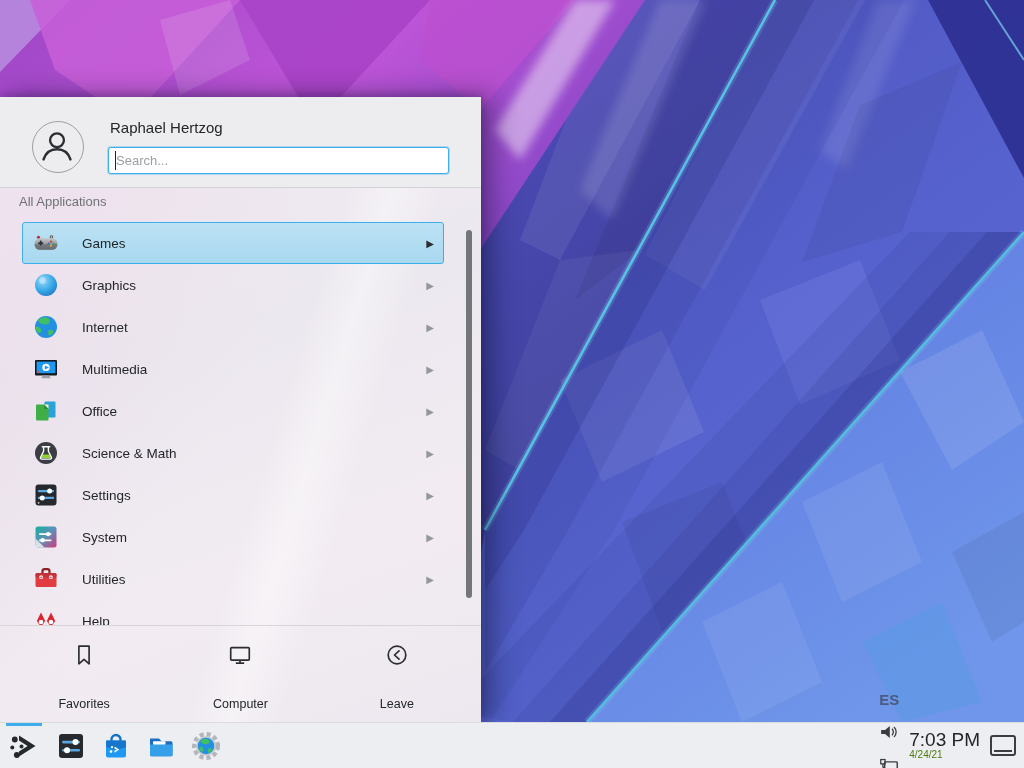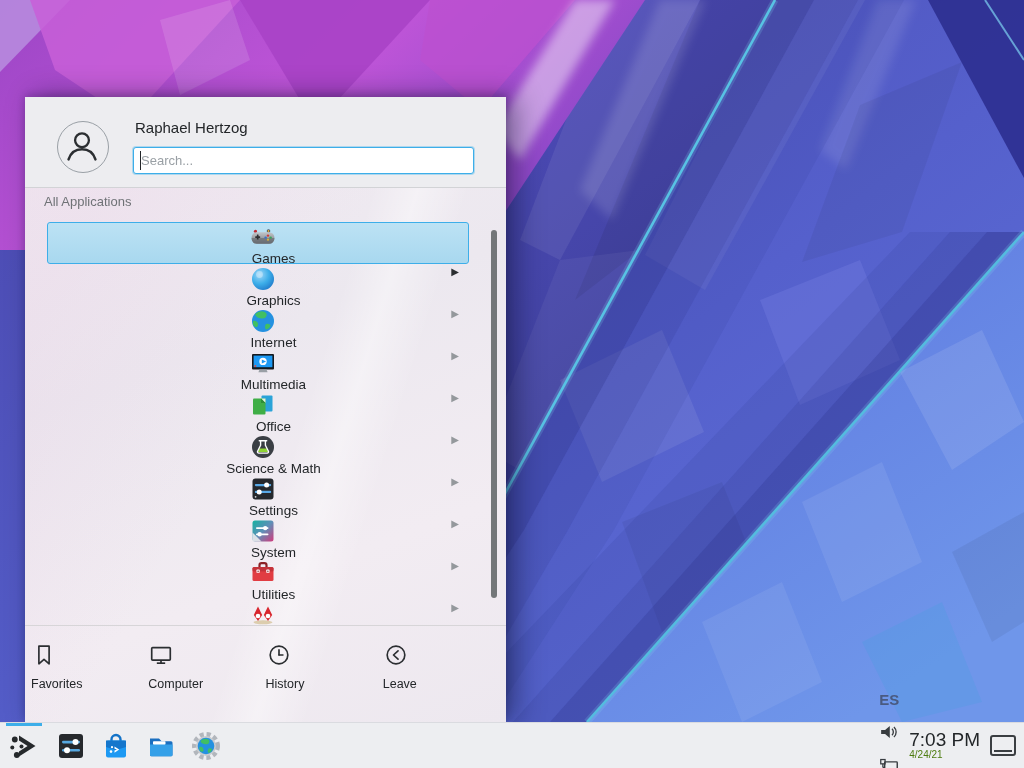--- a/index.html
+++ b/index.html
@@ -4,51 +4,51 @@
 <style>
   html,body{margin:0;padding:0;background:#222;}
   body{width:1024px;height:768px;position:relative;overflow:hidden;
        font-family:"Liberation Sans","DejaVu Sans",sans-serif;color:#232629;
        -webkit-font-smoothing:antialiased;}
   .wallpaper{position:absolute;left:0;top:0;width:1024px;height:768px;}
 
   
   .menu{position:absolute;left:0;top:97px;width:481px;height:625px;
         background:linear-gradient(160deg,#f3ecf3 0%,#ece8ef 40%,#f2ecf2 72%,#ede8ef 100%);
-        box-shadow:10px 0 26px rgba(8,10,40,.45), 0 -2px 8px rgba(8,10,40,.2);margin-left:25px;}
+        box-shadow:10px 0 26px rgba(8,10,40,.45), 0 -2px 8px rgba(8,10,40,.2);}
   .menu-streak{position:absolute;left:0;top:91px;right:0;bottom:0;pointer-events:none;
         background:
           linear-gradient(107deg, rgba(255,255,255,0) 54%, rgba(255,255,255,.4) 61%, rgba(255,255,255,0) 69%),
           linear-gradient(120deg, rgba(230,200,225,.25) 10%, rgba(255,255,255,0) 45%);}
   .menu-header{position:absolute;left:0;top:0;right:0;height:91px;background:#ededf0;
         border-bottom:1px solid #d2d3d6;box-sizing:border-box;}
   .avatar{position:absolute;left:32px;top:24px;width:50px;height:50px;border:1px solid #9aa0a6;
         border-radius:50%;background:transparent;}
   .user-name{position:absolute;left:110px;top:22px;font-size:15px;color:#232629;}
   .search-wrap{position:absolute;left:108px;top:50px;width:341px;height:27px;}
   .search-input{width:100%;height:100%;box-sizing:border-box;background:#fff;
         border:1px solid #3daee9;border-radius:3px;box-shadow:0 0 0 1px rgba(61,174,233,.35);
         font-family:inherit;font-size:13px;padding:0 7px;color:#232629;outline:none;}
   .search-input::placeholder{color:#9aa0a5;}
   .caret-bar{position:absolute;left:7px;top:4px;width:1px;height:19px;background:#232629;}
 
   .list-area{position:absolute;left:0;top:91px;width:481px;height:437px;overflow:hidden;text-align:center;}
   .section-label{position:absolute;left:19px;top:6px;font-size:13px;color:#6f7276;}
   .cat-row{position:absolute;left:22px;width:422px;height:42px;display:flex;align-items:center;
-        box-sizing:border-box;padding-left:9px;border-radius:3px;border:1px solid transparent;flex-direction:column;}
+        box-sizing:border-box;padding-left:9px;border-radius:3px;border:1px solid transparent;}
   .cat-row.selected{background:linear-gradient(180deg,#bce2f4,#a8d8ef);border-color:#3daee9;}
   .cat-icon{width:28px;height:28px;flex:0 0 28px;}
   .cat-label{margin-left:22px;font-size:13.5px;color:#232629;}
   .cat-arrow{margin-left:auto;margin-right:9px;font-size:10px;color:#94989c;}
   .cat-row.selected .cat-arrow{color:#2b2e31;}
   .vscrollbar{position:absolute;left:466px;top:42px;width:6px;height:368px;background:#737679;border-radius:3px;}
 
   .tab-bar{position:absolute;left:0;top:528px;width:481px;height:97px;border-top:1px solid #d7d5d8;
         box-sizing:border-box;display:flex;padding:0 6px;}
-  .tab{flex:1;position:relative;display:flex;flex-direction:column;padding-top:16px;}
+  .tab{flex:1;position:relative;display:flex;flex-direction:column;align-items:center;padding-top:16px;gap:20px;}
   .tab-indicator{position:absolute;top:-1px;left:4px;right:4px;height:3px;background:#3daee9;}
   .tab-icon{width:26px;height:26px;}
   .tab-label{margin-top:9px;font-size:12.5px;color:#232629;}
 
   
   .panel{position:absolute;left:0;top:722px;width:1024px;height:46px;background:#edeef1;
         border-top:1px solid #dadbe0;box-sizing:border-box;display:flex;align-items:center;}
   .task-icon{width:32px;height:32px;margin-left:13px;position:relative;flex:0 0 auto;}
   .launcher-wrap{position:relative;margin-left:6px;width:36px;height:45px;display:flex;align-items:center;justify-content:center;flex:0 0 auto;}
   .task-indicator{position:absolute;top:0;left:0;width:36px;height:3px;background:#3daee9;}
@@ -321,28 +321,20 @@
       <svg class="tab-icon" viewBox="0 0 28 28">
         <rect x="4" y="6" width="20" height="13.5" rx="1" fill="none" stroke="#2b2e31" stroke-width="1.8"></rect>
         <line x1="14" y1="19.5" x2="14" y2="22.5" stroke="#2b2e31" stroke-width="1.8"></line>
         <line x1="9.5" y1="22.8" x2="18.5" y2="22.8" stroke="#2b2e31" stroke-width="1.8"></line>
       </svg>
       <span class="tab-label">Computer</span>
     </div>
     <div class="tab">
       <svg class="tab-icon" viewBox="0 0 28 28">
         <circle cx="14" cy="14" r="9.5" fill="none" stroke="#2b2e31" stroke-width="1.8"></circle>
-        <line x1="14" y1="14" x2="14" y2="8.5" stroke="#2b2e31" stroke-width="1.8" stroke-linecap="round"></line>
-        <line x1="14" y1="14" x2="18.2" y2="14" stroke="#2b2e31" stroke-width="1.8" stroke-linecap="round"></line>
-      </svg>
-      <span class="tab-label">History</span>
-    </div>
-    <div class="tab">
-      <svg class="tab-icon" viewBox="0 0 28 28">
-        <circle cx="14" cy="14" r="9.5" fill="none" stroke="#2b2e31" stroke-width="1.8"></circle>
         <path d="M16.2,9.5 L11.3,14 L16.2,18.5" fill="none" stroke="#2b2e31" stroke-width="1.8" stroke-linecap="round" stroke-linejoin="round"></path>
       </svg>
       <span class="tab-label">Leave</span>
     </div>
   </div>
 </div>
 
 <div class="panel">
   <div class="launcher-wrap">
     <div class="task-indicator"></div>

